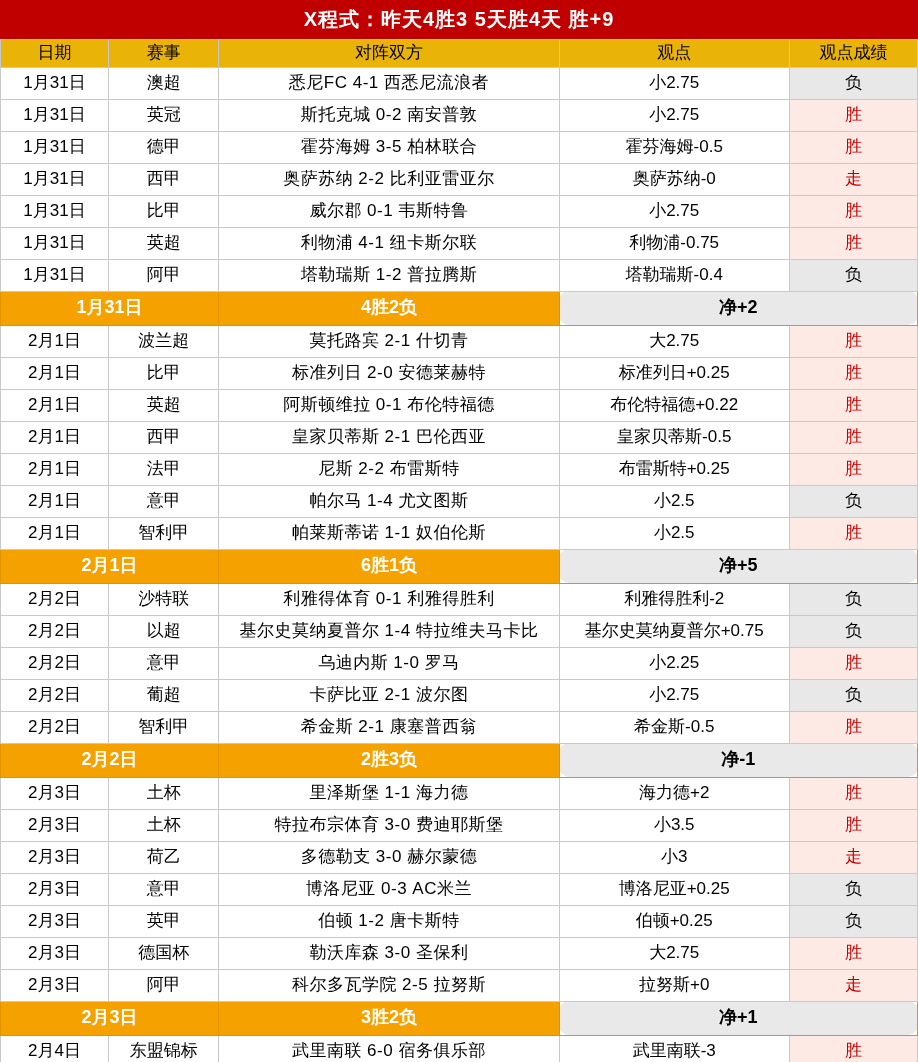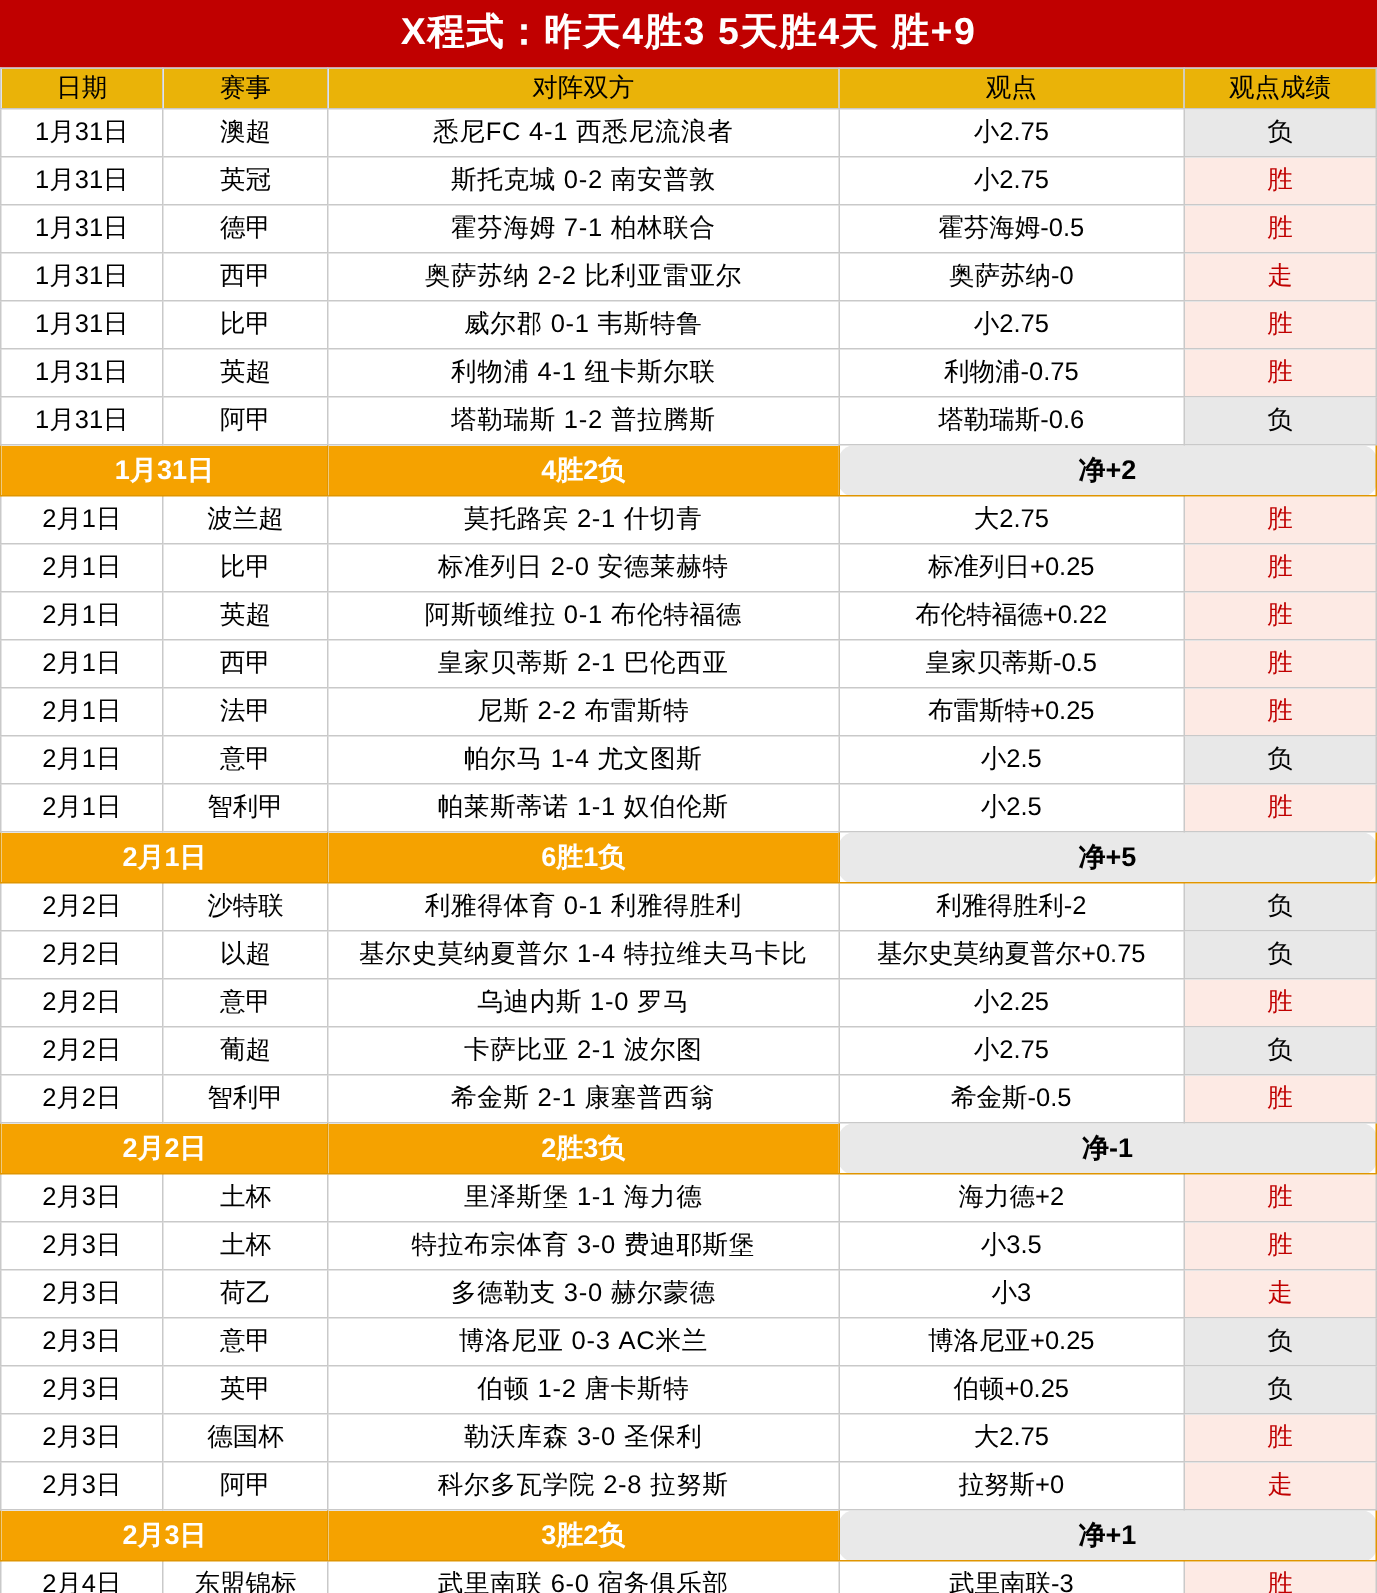--- a/index.html
+++ b/index.html
@@ -13,21 +13,21 @@
     color: #000;
   }
   #page {
     width: 918px;
     box-sizing: border-box;
   }
   .title-bar {
     background: #c00000;
     color: #ffffff;
     text-align: center;
-    font-size: 25px;
+    font-size: 20px;
     font-weight: bold;
     letter-spacing: 1px;
     padding: 8px 0 9px 0;
     line-height: 1.1;
   }
   table.grid {
     width: 918px;
     border-collapse: collapse;
     table-layout: fixed;
   }
@@ -114,21 +114,21 @@
         <tr class="row">
           <td class="date">1月31日</td>
           <td class="league">英冠</td>
           <td class="match">斯托克城 0-2 南安普敦</td>
           <td class="view">小2.75</td>
           <td class="res-win">胜</td>
         </tr>
         <tr class="row">
           <td class="date">1月31日</td>
           <td class="league">德甲</td>
-          <td class="match">霍芬海姆 7-1 柏林联合</td>
+          <td class="match">霍芬海姆 3-5 柏林联合</td>
           <td class="view">霍芬海姆-0.5</td>
           <td class="res-win">胜</td>
         </tr>
         <tr class="row">
           <td class="date">1月31日</td>
           <td class="league">西甲</td>
           <td class="match">奥萨苏纳 2-2 比利亚雷亚尔</td>
           <td class="view">奥萨苏纳-0</td>
           <td class="res-draw">走</td>
         </tr>
@@ -143,21 +143,21 @@
           <td class="date">1月31日</td>
           <td class="league">英超</td>
           <td class="match">利物浦 4-1 纽卡斯尔联</td>
           <td class="view">利物浦-0.75</td>
           <td class="res-win">胜</td>
         </tr>
         <tr class="row">
           <td class="date">1月31日</td>
           <td class="league">阿甲</td>
           <td class="match">塔勒瑞斯 1-2 普拉腾斯</td>
-          <td class="view">塔勒瑞斯-0.6</td>
+          <td class="view">塔勒瑞斯-0.4</td>
           <td class="res-lose">负</td>
         </tr>
         <tr class="summary">
           <td colspan="2">1月31日</td>
           <td>4胜2负</td>
           <td class="sum-net" colspan="2">净+2</td>
         </tr>
         <tr class="row">
           <td class="date">2月1日</td>
           <td class="league">波兰超</td>
@@ -290,21 +290,21 @@
         <tr class="row">
           <td class="date">2月3日</td>
           <td class="league">德国杯</td>
           <td class="match">勒沃库森 3-0 圣保利</td>
           <td class="view">大2.75</td>
           <td class="res-win">胜</td>
         </tr>
         <tr class="row">
           <td class="date">2月3日</td>
           <td class="league">阿甲</td>
-          <td class="match">科尔多瓦学院 2-8 拉努斯</td>
+          <td class="match">科尔多瓦学院 2-5 拉努斯</td>
           <td class="view">拉努斯+0</td>
           <td class="res-draw">走</td>
         </tr>
         <tr class="summary">
           <td colspan="2">2月3日</td>
           <td>3胜2负</td>
           <td class="sum-net" colspan="2">净+1</td>
         </tr>
         <tr class="row">
           <td class="date">2月4日</td>

